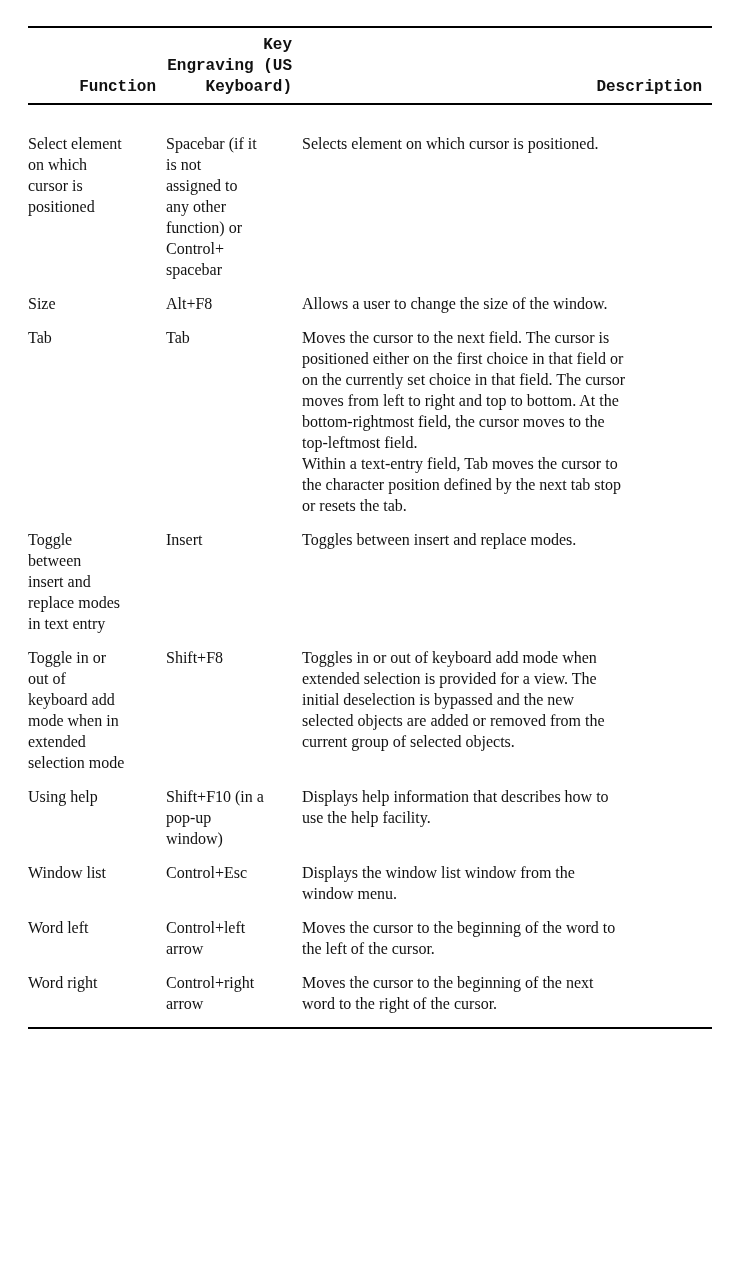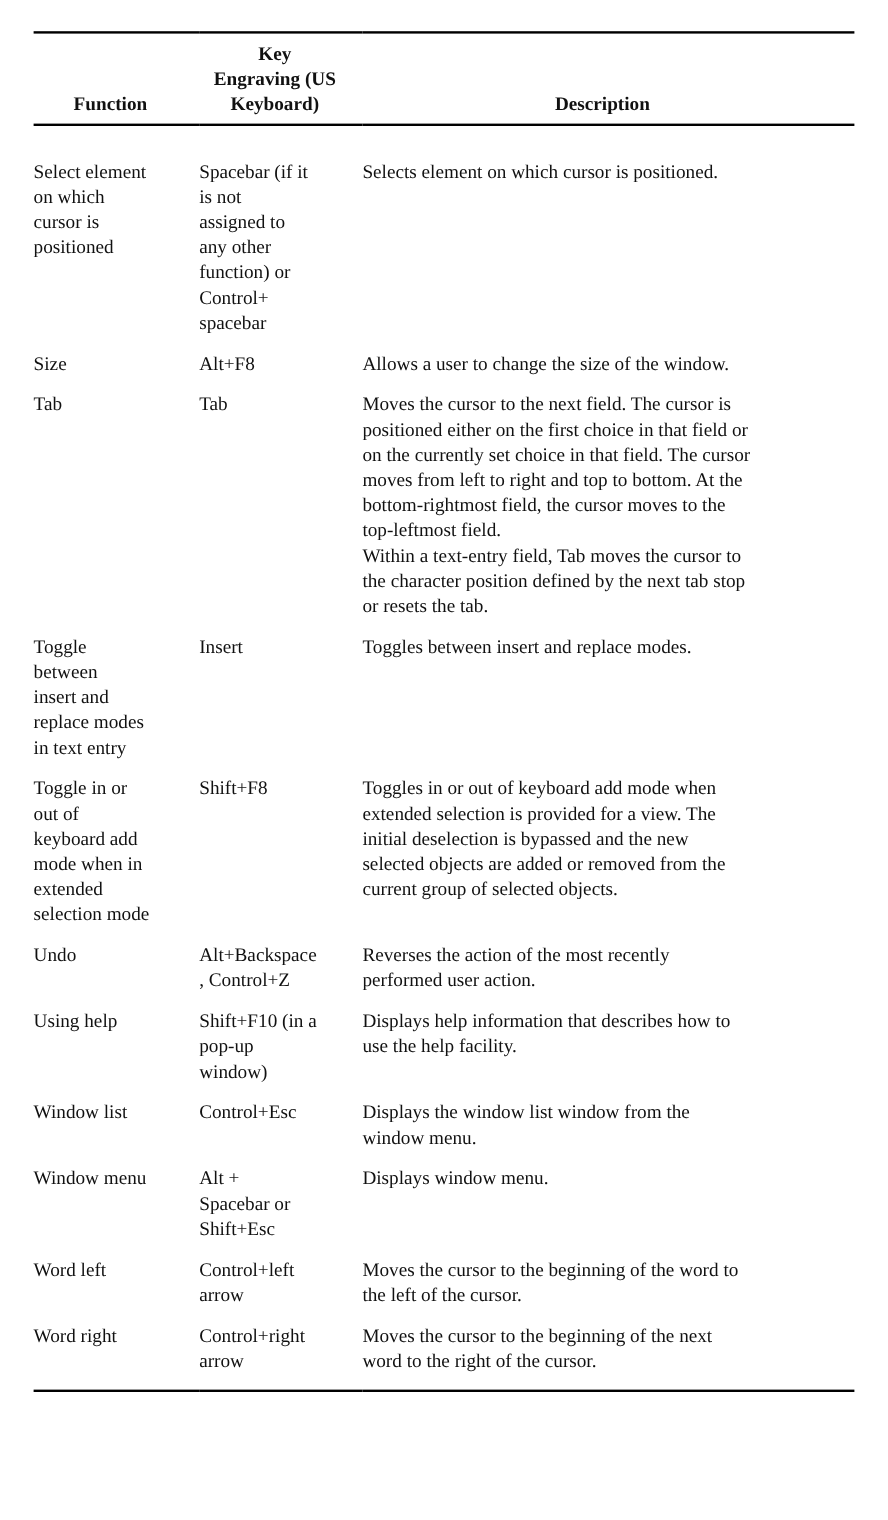--- a/index.html
+++ b/index.html
@@ -24,26 +24,27 @@
     border-collapse: collapse;
     border-top: 2px solid #000000;
     border-bottom: 2px solid #000000;
     font-size: 16px;
     line-height: 21px;
   }
   col.c-function { width: 138px; }
   col.c-key      { width: 136px; }
   col.c-desc     { width: 410px; }
   th {
-    text-align: center;
+    text-align: right;
     vertical-align: bottom;
     font-weight: bold;
     padding: 7px 10px 5px 0;
     border-bottom: 2px solid #000000;
     white-space: pre-line;
+    font-family: Liberation Mono, monospace;
   }
   td {
     vertical-align: top;
     text-align: left;
     padding: 0 12px 13px 0;
     white-space: pre-line;
   }
   tbody tr:first-child td {
     padding-top: 28px;
   }
@@ -117,46 +118,32 @@
 extended
 selection mode</td>
         <td>Shift+F8</td>
         <td>Toggles in or out of keyboard add mode when
 extended selection is provided for a view. The
 initial deselection is bypassed and the new
 selected objects are added or removed from the
 current group of selected objects.</td>
       </tr>
       <tr>
-        <td>Undo</td>
-        <td>Alt+Backspace
-, Control+Z</td>
-        <td>Reverses the action of the most recently
-performed user action.</td>
-      </tr>
-      <tr>
         <td>Using help</td>
         <td>Shift+F10 (in a
 pop-up
 window)</td>
         <td>Displays help information that describes how to
 use the help facility.</td>
       </tr>
       <tr>
         <td>Window list</td>
         <td>Control+Esc</td>
         <td>Displays the window list window from the
 window menu.</td>
-      </tr>
-      <tr>
-        <td>Window menu</td>
-        <td>Alt +
-Spacebar or
-Shift+Esc</td>
-        <td>Displays window menu.</td>
       </tr>
       <tr>
         <td>Word left</td>
         <td>Control+left
 arrow</td>
         <td>Moves the cursor to the beginning of the word to
 the left of the cursor.</td>
       </tr>
       <tr>
         <td>Word right</td>

